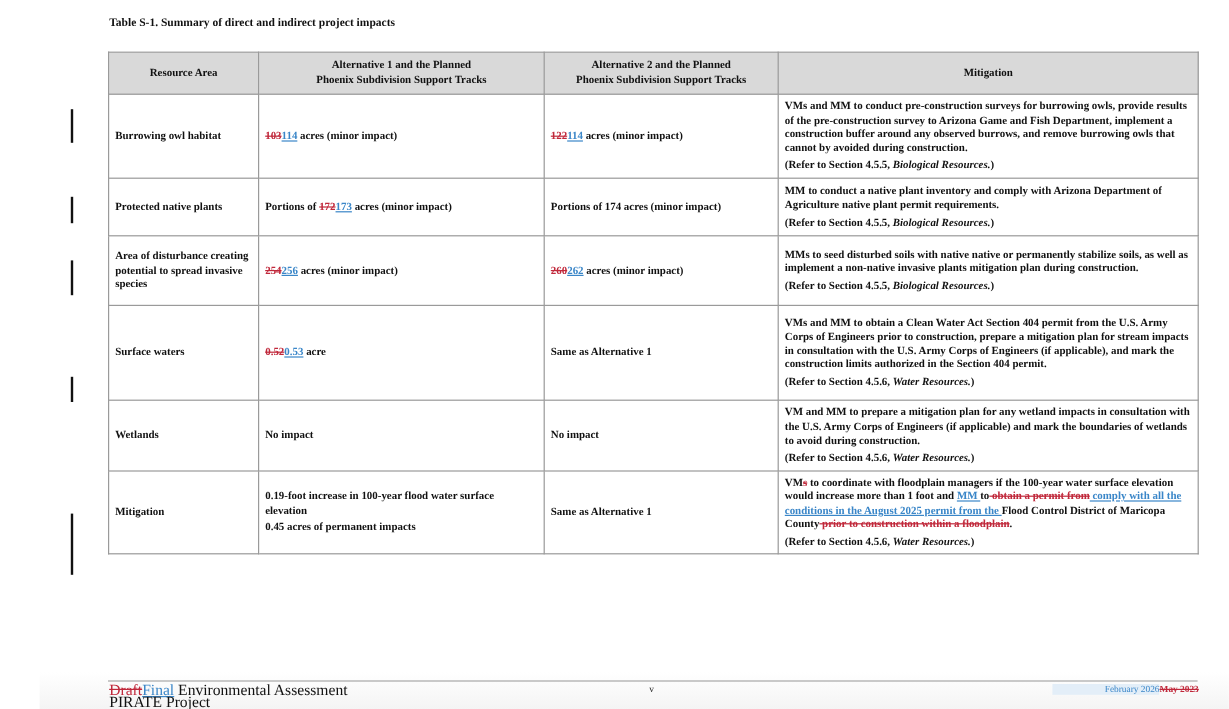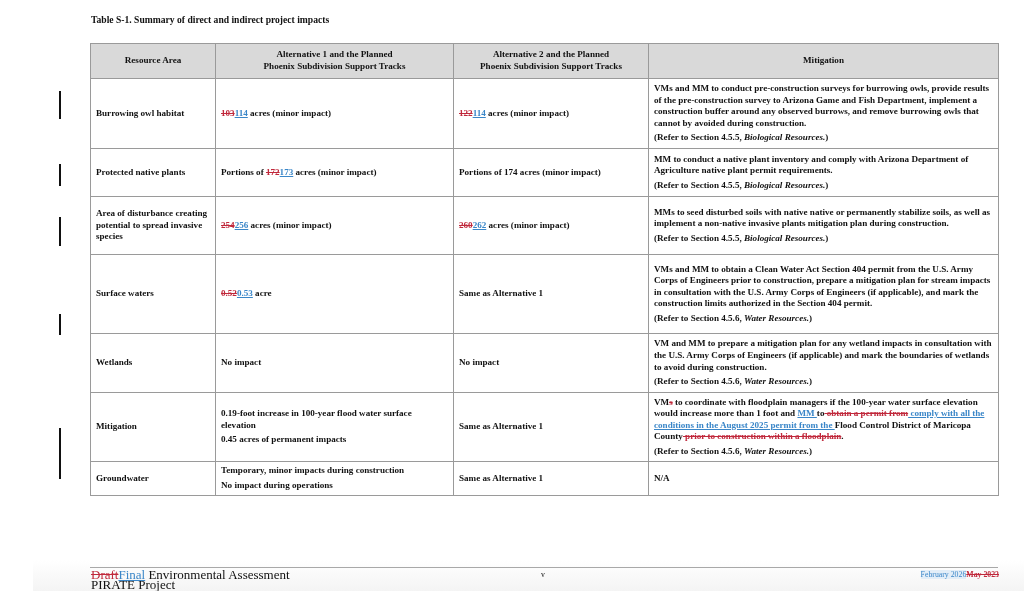--- a/index.html
+++ b/index.html
@@ -175,37 +175,28 @@
           <p>0.19-foot increase in 100-year flood water surface elevation</p>
           <p>0.45 acres of permanent impacts</p>
         </td>
         <td>Same as Alternative 1</td>
         <td>
           <p><span>VM</span><span class="del">s</span><span> to coordinate with floodplain managers if the 100-year water surface elevation would increase more than 1 foot and </span><span class="ins">MM </span><span>to</span><span class="del"> obtain a permit from</span><span class="ins"> comply with all the conditions in the August 2025 permit from the </span><span>Flood Control District of Maricopa County</span><span class="del"> prior to construction within a floodplain</span><span>.</span></p>
           <p><span>(Refer to Section 4.5.6, </span><em>Water Resources.</em><span>)</span></p>
         </td>
       </tr>
 
-      <tr style="height:34px;">
-        <td>Groundwater</td>
-        <td>
-          <p>Temporary, minor impacts during construction</p>
-          <p>No impact during operations</p>
-        </td>
-        <td>Same as Alternative 1</td>
-        <td>N/A</td>
-      </tr>
     </tbody>
   </table>
 
   <div class="footer-bg"></div>
   <div class="footer-rule"></div>
 
   <div class="footer-left">
     <div><span class="del">Draft</span><span class="ins">Final</span><span> Environmental Assessment</span></div>
     <div>PIRATE Project</div>
   </div>
   <div class="footer-center">v</div>
   <div class="footer-right">
-    <span class="ins hl" style="text-decoration:none;">February 2026</span><span class="del" style="font-weight:bold;">May 2023</span>
+    <span class="ins hl" style="text-decoration:none;padding-left:44px;">February 2026</span><span class="del" style="font-weight:bold;">May 2023</span>
   </div>
 
 </div>
 
 </body></html>

